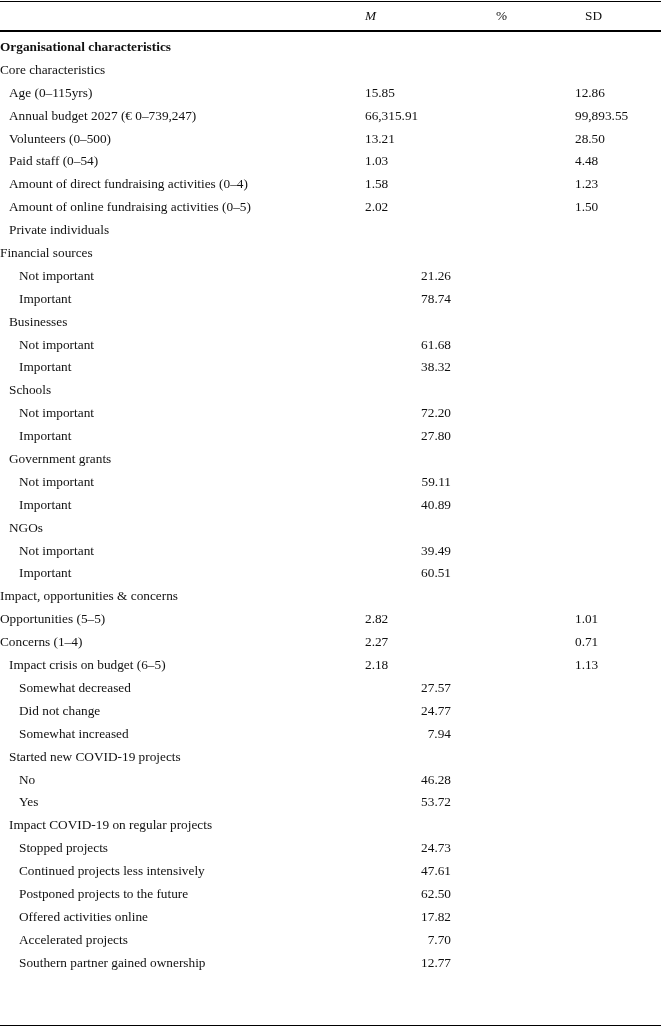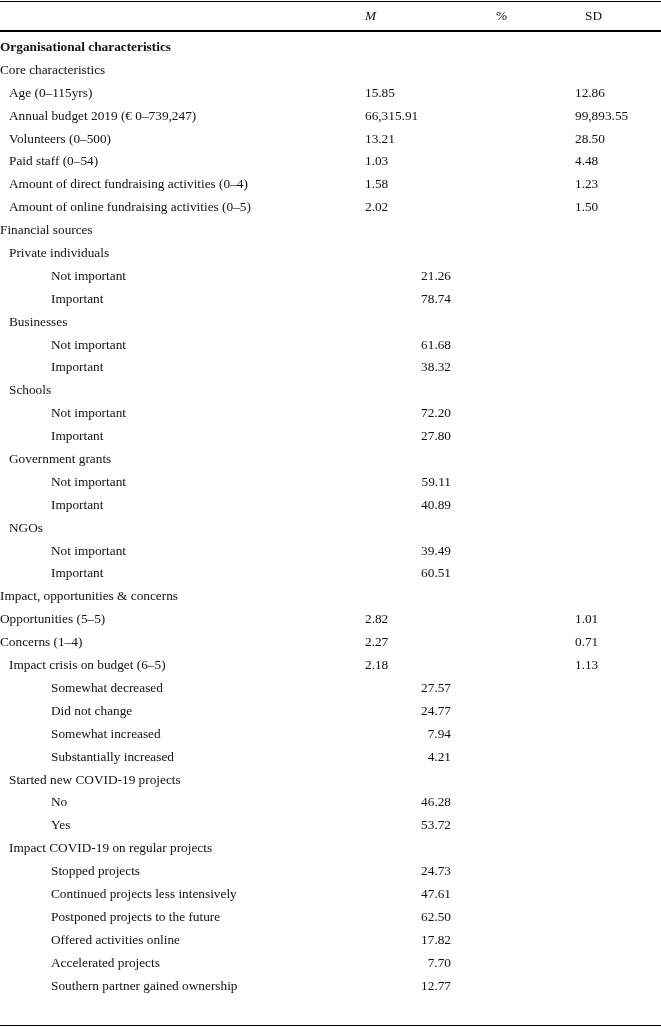--- a/index.html
+++ b/index.html
@@ -14,21 +14,21 @@
   .rule-bottom { position: absolute; left: 0; top: 1025px; width: 661px; height: 1px; background: #000; }
   .head { position: absolute; top: 2px; height: 28px; width: 661px; }
   .head span { position: absolute; top: 6px; }
   .h-m { left: 365px; font-style: italic; }
   .h-pct { left: 496px; }
   .h-sd { left: 585px; }
   .rows { position: absolute; top: 36px; left: 0; width: 589px; }
   .row { position: relative; height: 22.9px; line-height: 22.9px; white-space: nowrap; }
   .row .lbl { position: absolute; left: 0; }
   .row.l1 .lbl { left: 9px; }
-  .row.l2 .lbl { left: 19px; margin-left: 32px; }
+  .row.l2 .lbl { left: 19px; }
   .row.bold .lbl { font-weight: bold; }
   .row .m { position: absolute; left: 365px; }
   .row .pct { position: absolute; right: 138px; text-align: right; }
   .row .sd { position: absolute; left: 565px; margin-left: 10px; }
 </style>
 </head>
 <body>
 
 <div class="table">
   <div class="rule-top"></div>
@@ -51,21 +51,21 @@
         <span class="pct"></span>
         <span class="sd"></span>
       </div>
       <div class="row l1">
         <span class="lbl">Age (0–115yrs)</span>
         <span class="m">15.85</span>
         <span class="pct"></span>
         <span class="sd">12.86</span>
       </div>
       <div class="row l1">
-        <span class="lbl">Annual budget 2019 (€ 0–739,247)</span>
+        <span class="lbl">Annual budget 2027 (€ 0–739,247)</span>
         <span class="m">66,315.91</span>
         <span class="pct"></span>
         <span class="sd">99,893.55</span>
       </div>
       <div class="row l1">
         <span class="lbl">Volunteers (0–500)</span>
         <span class="m">13.21</span>
         <span class="pct"></span>
         <span class="sd">28.50</span>
       </div>
@@ -80,28 +80,28 @@
         <span class="m">1.58</span>
         <span class="pct"></span>
         <span class="sd">1.23</span>
       </div>
       <div class="row l1">
         <span class="lbl">Amount of online fundraising activities (0–5)</span>
         <span class="m">2.02</span>
         <span class="pct"></span>
         <span class="sd">1.50</span>
       </div>
+      <div class="row l1">
+        <span class="lbl">Private individuals</span>
+        <span class="m"></span>
+        <span class="pct"></span>
+        <span class="sd"></span>
+      </div>
       <div class="row l0">
         <span class="lbl">Financial sources</span>
-        <span class="m"></span>
-        <span class="pct"></span>
-        <span class="sd"></span>
-      </div>
-      <div class="row l1">
-        <span class="lbl">Private individuals</span>
         <span class="m"></span>
         <span class="pct"></span>
         <span class="sd"></span>
       </div>
       <div class="row l2">
         <span class="lbl">Not important</span>
         <span class="m"></span>
         <span class="pct">21.26</span>
         <span class="sd"></span>
       </div>
@@ -216,26 +216,20 @@
       <div class="row l2">
         <span class="lbl">Did not change</span>
         <span class="m"></span>
         <span class="pct">24.77</span>
         <span class="sd"></span>
       </div>
       <div class="row l2">
         <span class="lbl">Somewhat increased</span>
         <span class="m"></span>
         <span class="pct">7.94</span>
-        <span class="sd"></span>
-      </div>
-      <div class="row l2">
-        <span class="lbl">Substantially increased</span>
-        <span class="m"></span>
-        <span class="pct">4.21</span>
         <span class="sd"></span>
       </div>
       <div class="row l1">
         <span class="lbl">Started new COVID-19 projects</span>
         <span class="m"></span>
         <span class="pct"></span>
         <span class="sd"></span>
       </div>
       <div class="row l2">
         <span class="lbl">No</span>

